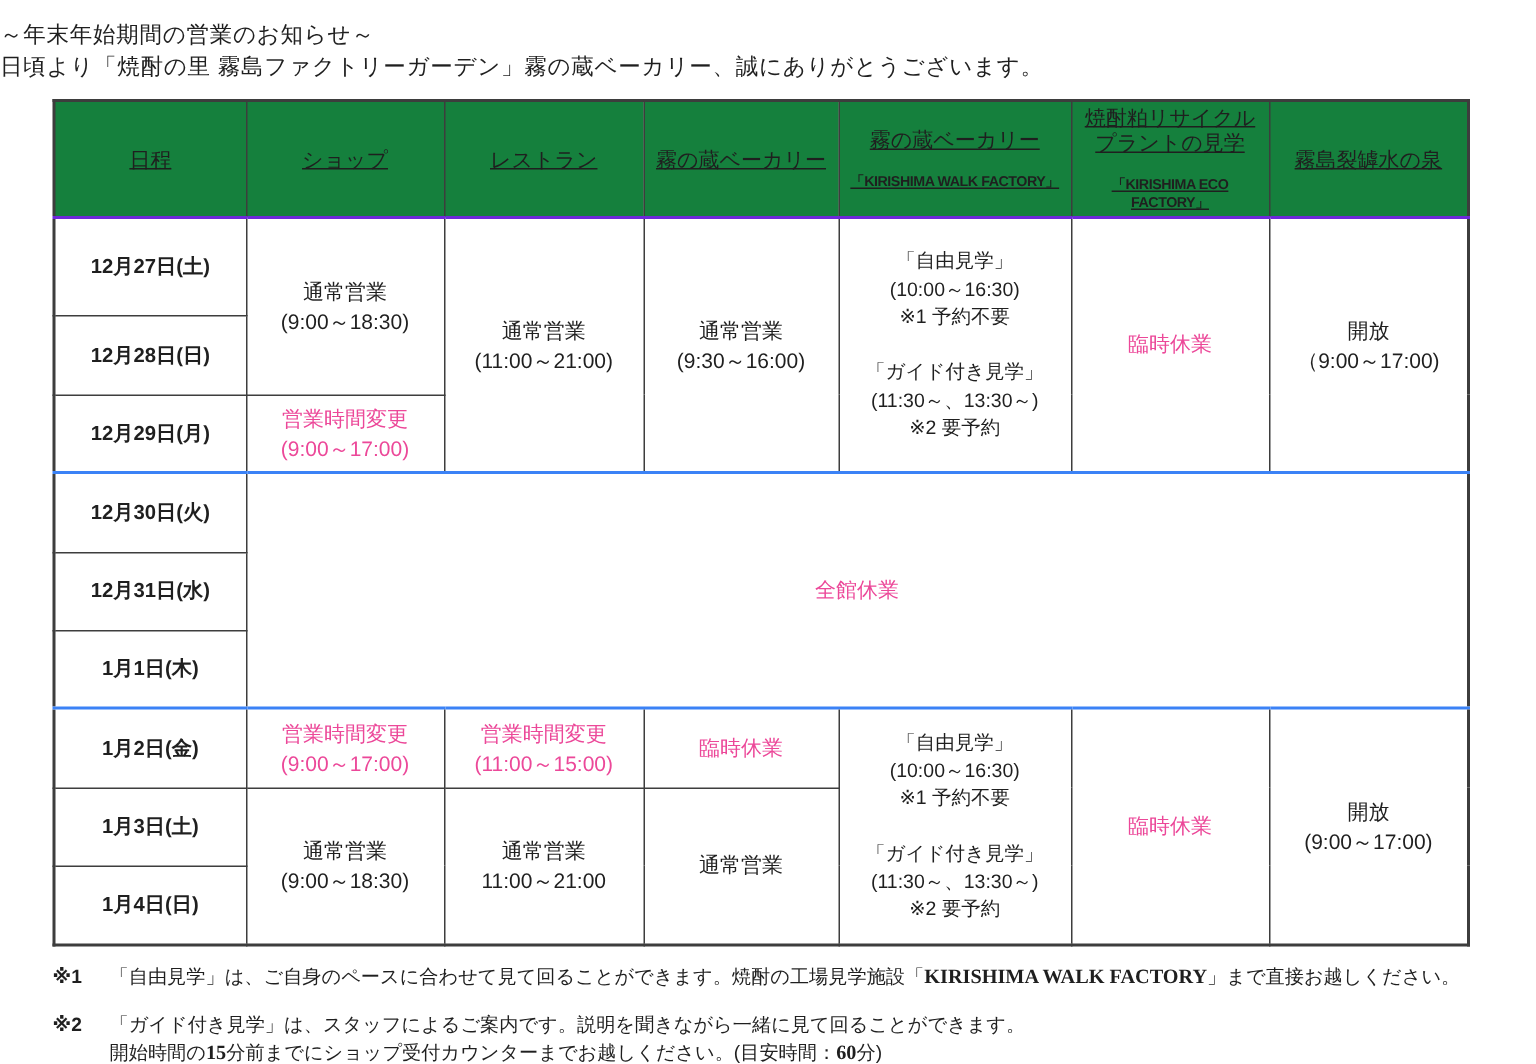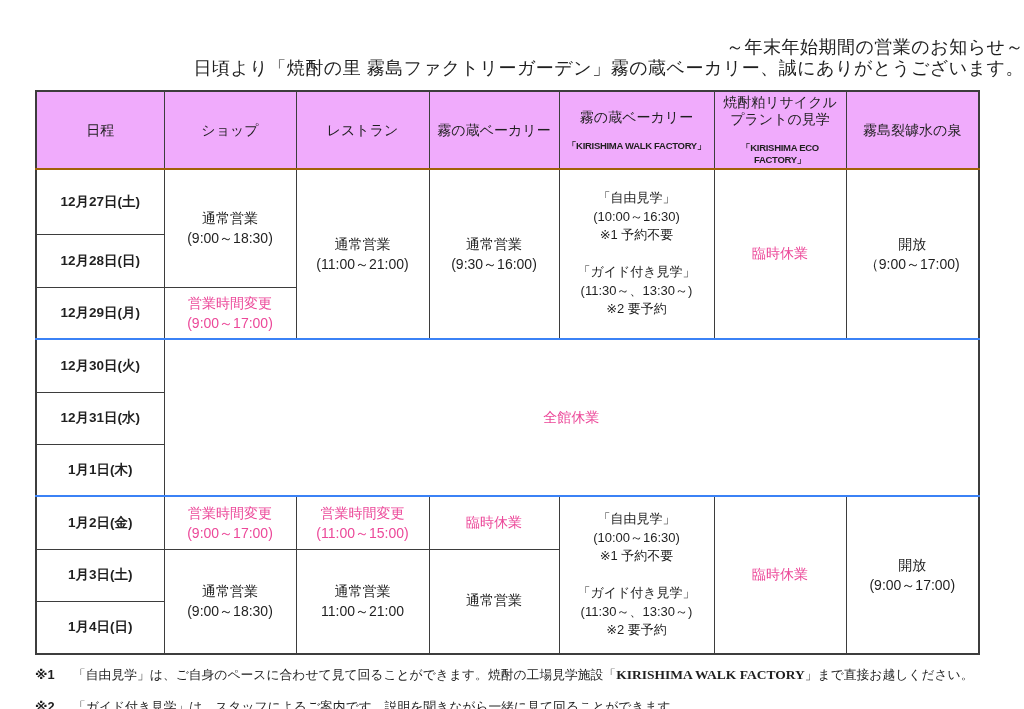--- a/index.html
+++ b/index.html
@@ -5,39 +5,39 @@
   * { margin: 0; padding: 0; box-sizing: border-box; }
   html, body {
     width: 1024px; height: 709px;
     background: #ffffff;
     font-family: "Liberation Sans", "DejaVu Sans", sans-serif;
     color: #1f1f1f;
     overflow: hidden;
   }
   .page { padding-top: 13px; }
 
-  .title-block { text-align: right; font-size: 18px; line-height: 21px; letter-spacing: 0.5px; margin-top: 24px; }
+  .title-block { text-align: left; font-size: 15px; line-height: 21px; letter-spacing: 0.5px; }
 
   table.schedule {
     border-collapse: collapse;
     table-layout: fixed;
     margin: 11px 0 0 35px;
     width: 943px;
     border: 2px solid #3d3d3d;
   }
   .schedule th, .schedule td {
     border: 1px solid #3d3d3d;
     text-align: center;
     vertical-align: middle;
     white-space: pre-line;
     font-size: 14px;
     font-weight: normal;
     padding: 2px;
   }
-  .schedule th { background: #f0abfc; border-bottom: 2px solid #a16207; line-height: 17px; }
+  .schedule th { background: #15803d; border-bottom: 2px solid #6d28d9; line-height: 17px; text-decoration: underline; }
   .schedule .sub { display: block; font-size: 9.5px; font-weight: bold; letter-spacing: -0.3px; line-height: 12px; margin-top: 14px; }
   .schedule td.date { font-size: 13.5px; font-weight: 600; }
   .schedule .bt2 { border-top: 2px solid #3b82f6; }
   .schedule .red { color: #ec4899; }
   .schedule td.tour { font-size: 13px; line-height: 18.5px; }
   .schedule td.hours { line-height: 20px; }
 
   .footnotes { margin: 10px 0 0 35px; font-size: 12.8px; line-height: 19px; }
   .footnote { position: relative; padding-left: 38px; margin-bottom: 13px; }
   .footnote .marker { position: absolute; left: 0; top: 0; font-weight: bold; }

